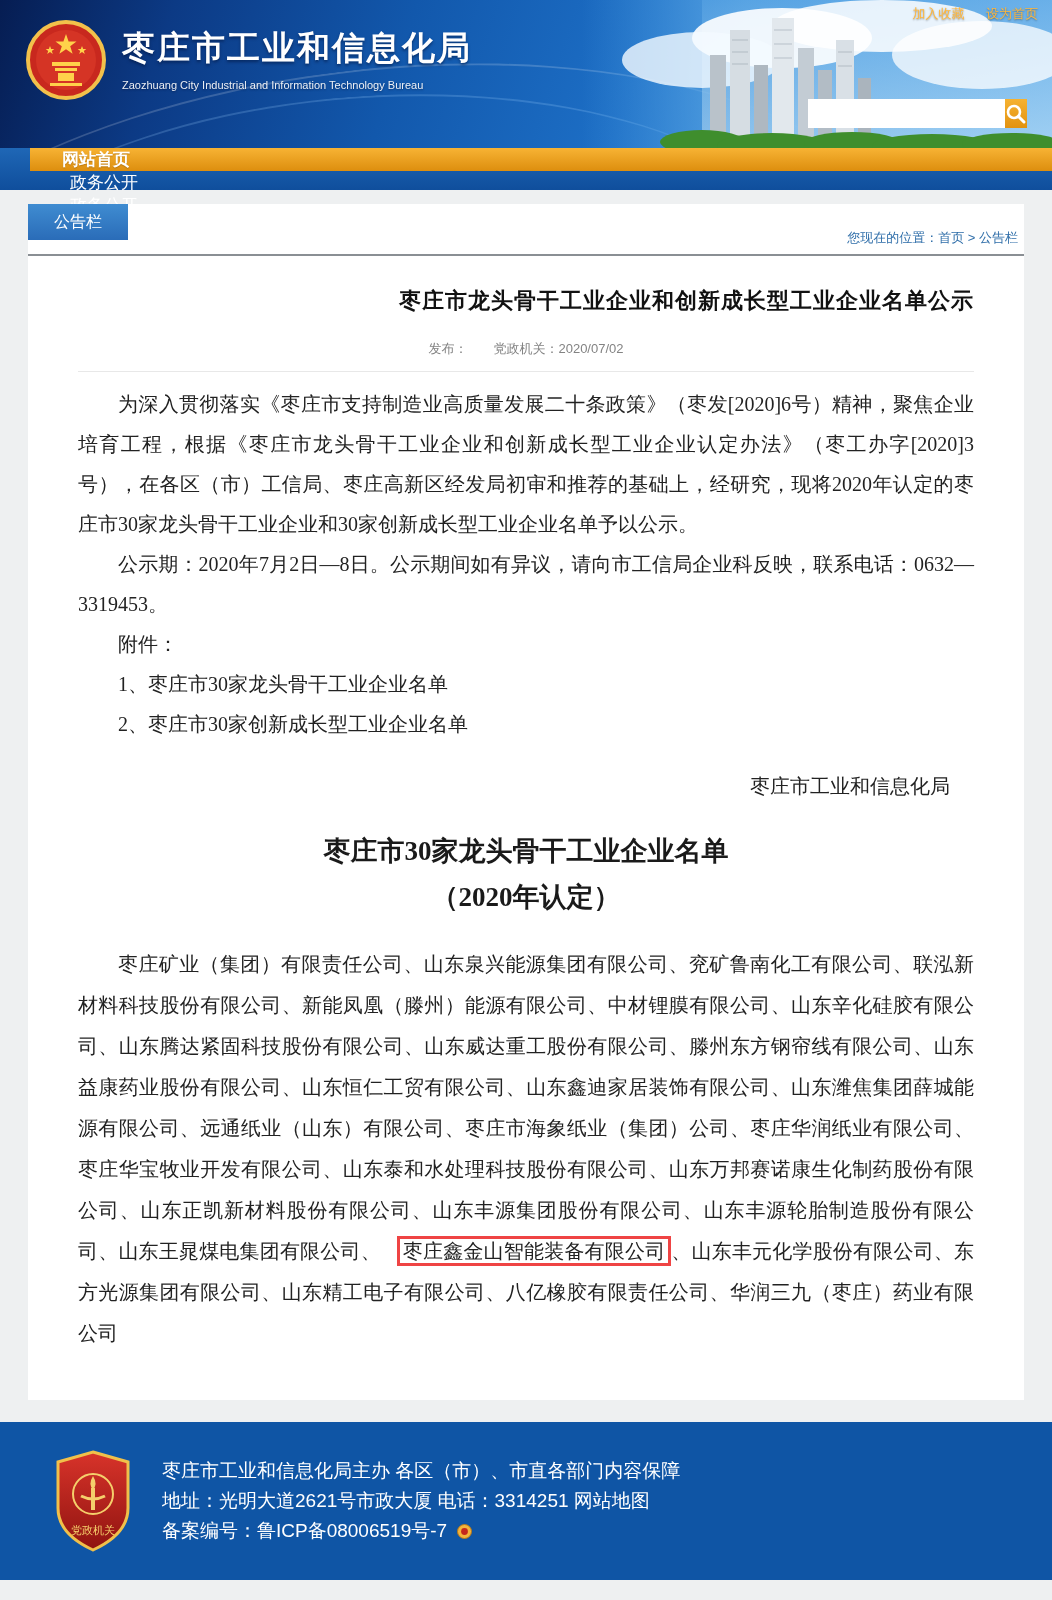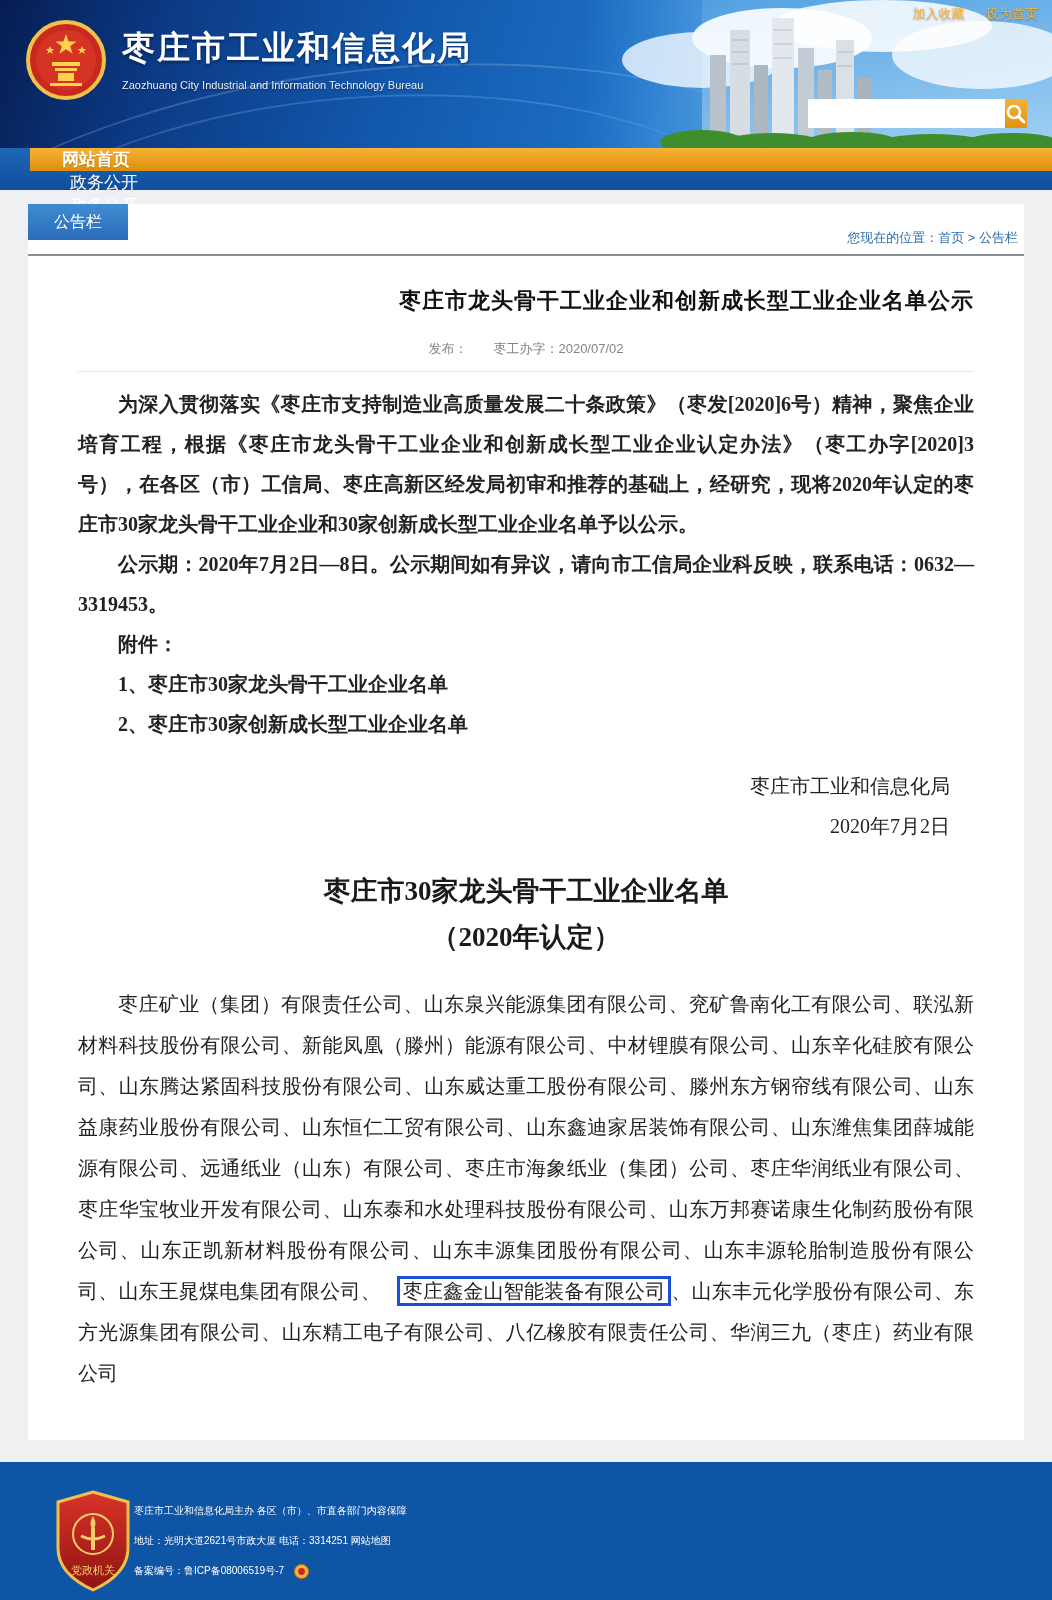--- a/index.html
+++ b/index.html
@@ -43,36 +43,36 @@
   .location .home-link { cursor: pointer; }
 
   .article { padding: 0 50px; }
   .article-title { margin-top: 30px; text-align: right; font-size: 22px; font-weight: bold; color: #111; letter-spacing: 1px; }
   .article-meta { margin-top: 24px; text-align: center; color: #838383; font-size: 13px;
     padding-bottom: 13px; border-bottom: 1px solid #e8e8e8; }
   .article-meta .gap { display: inline-block; width: 26px; }
 
   .article-body { margin-top: 12px; font-family: "Liberation Serif", serif; font-size: 20px; color: #222;
     line-height: 40px; text-align: justify; }
-  .article-body p { text-indent: 2em; font-weight: bold; }
+  .article-body p { text-indent: 2em; }
 
   .signature { margin-top: 22px; padding-right: 24px; text-align: right;
     font-family: "Liberation Serif", serif; font-size: 20px; color: #222; line-height: 40px; }
 
   .list-heading { margin-top: 22px; text-align: center; font-family: "Liberation Serif", serif;
     font-size: 27px; font-weight: bold; color: #1a1a1a; line-height: 46px; }
 
   .company-list { margin-top: 24px; font-family: "Liberation Serif", serif; font-size: 20px; color: #222;
     line-height: 41px; text-align: justify; text-indent: 2em; }
-  .hl { border: 3px solid #1d4ed8; padding: 1px 3px; margin-left: 16px; }
+  .hl { border: 3px solid #ef4444; padding: 1px 3px; margin-left: 16px; }
 
   
   .footer { margin-top: 22px; height: 158px; background: #0f55a5; display: flex; align-items: center; padding-left: 52px; }
   .badge { width: 82px; height: 102px; flex: 0 0 82px; }
-  .footer-text { color: #ffffff; font-size: 10px; line-height: 30px; text-align: center; }
+  .footer-text { margin-left: 28px; color: #ffffff; font-size: 19px; line-height: 30px; text-align: center; }
   .footer-text .row { display: flex; align-items: center; }
   .police-icon { width: 15px; height: 15px; margin: 0 5px 0 10px; }
 </style>
 </head>
 <body>
 
 <div class="header">
   <div class="curve c1"></div>
   <div class="curve c2"></div>
 
@@ -181,34 +181,33 @@
     <div class="section-tab">公告栏</div>
     <div class="location">
       <span>您现在的位置：</span><span class="home-link">首页</span><span> &gt; 公告栏</span>
     </div>
   </div>
 
   <div class="article">
     <div class="article-title">枣庄市龙头骨干工业企业和创新成长型工业企业名单公示</div>
 
     <div class="article-meta">
-      <span>发布：</span><span class="gap"></span><span>枣工办字：</span><span>2020/07/02</span>
+      <span>发布：</span><span class="gap"></span><span>党政机关：</span><span>2020/07/02</span>
     </div>
 
     <div class="article-body">
       <p>为深入贯彻落实《枣庄市支持制造业高质量发展二十条政策》（枣发[2020]6号）精神，聚焦企业培育工程，根据《枣庄市龙头骨干工业企业和创新成长型工业企业认定办法》（枣工办字[2020]3号），在各区（市）工信局、枣庄高新区经发局初审和推荐的基础上，经研究，现将2020年认定的枣庄市30家龙头骨干工业企业和30家创新成长型工业企业名单予以公示。</p>
       <p>公示期：2020年7月2日—8日。公示期间如有异议，请向市工信局企业科反映，联系电话：0632—3319453。</p>
       <p>附件：</p>
       <p>1、枣庄市30家龙头骨干工业企业名单</p>
       <p>2、枣庄市30家创新成长型工业企业名单</p>
     </div>
 
     <div class="signature">
       <div>枣庄市工业和信息化局</div>
-      <div>2020年7月2日</div>
     </div>
 
     <div class="list-heading">
       <div>枣庄市30家龙头骨干工业企业名单</div>
       <div>（2020年认定）</div>
     </div>
 
     <div class="company-list"><span>枣庄矿业（集团）有限责任公司、山东泉兴能源集团有限公司、兖矿鲁南化工有限公司、联泓新材料科技股份有限公司、新能凤凰（滕州）能源有限公司、中材锂膜有限公司、山东辛化硅胶有限公司、山东腾达紧固科技股份有限公司、山东威达重工股份有限公司、滕州东方钢帘线有限公司、山东益康药业股份有限公司、山东恒仁工贸有限公司、山东鑫迪家居装饰有限公司、山东潍焦集团薛城能源有限公司、远通纸业（山东）有限公司、枣庄市海象纸业（集团）公司、枣庄华润纸业有限公司、枣庄华宝牧业开发有限公司、山东泰和水处理科技股份有限公司、山东万邦赛诺康生化制药股份有限公司、山东正凯新材料股份有限公司、山东丰源集团股份有限公司、山东丰源轮胎制造股份有限公司、山东王晁煤电集团有限公司、</span><span class="hl">枣庄鑫金山智能装备有限公司</span><span>、山东丰元化学股份有限公司、东方光源集团有限公司、山东精工电子有限公司、八亿橡胶有限责任公司、华润三九（枣庄）药业有限公司</span></div>
   </div>
 </div>

